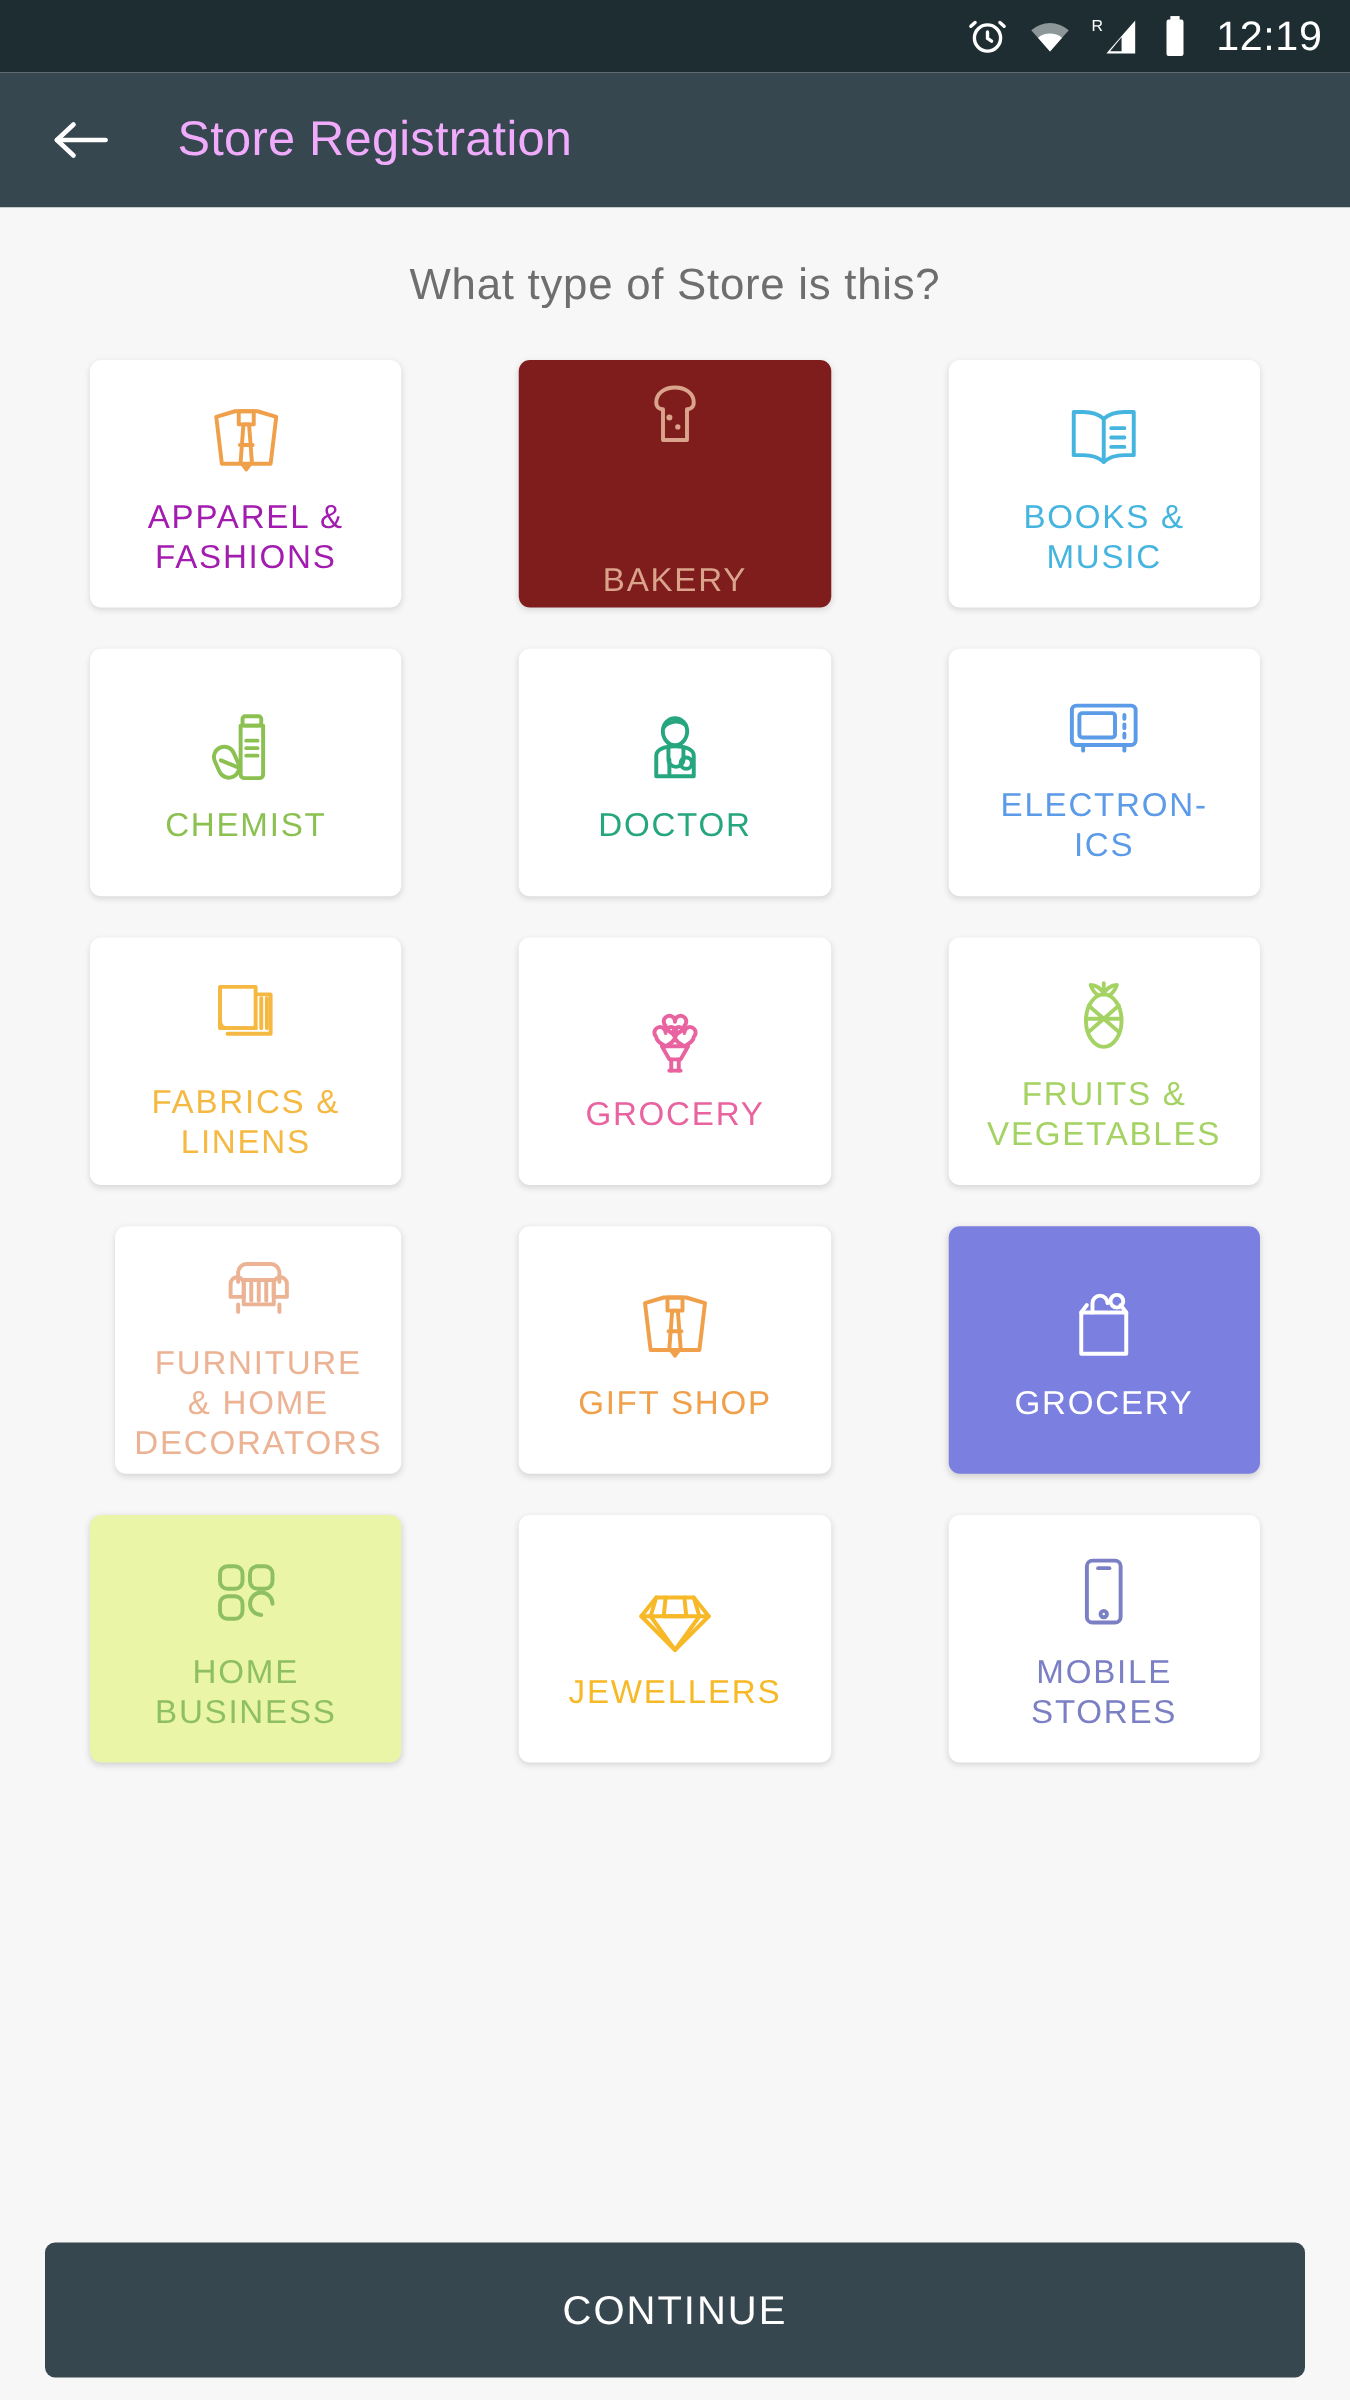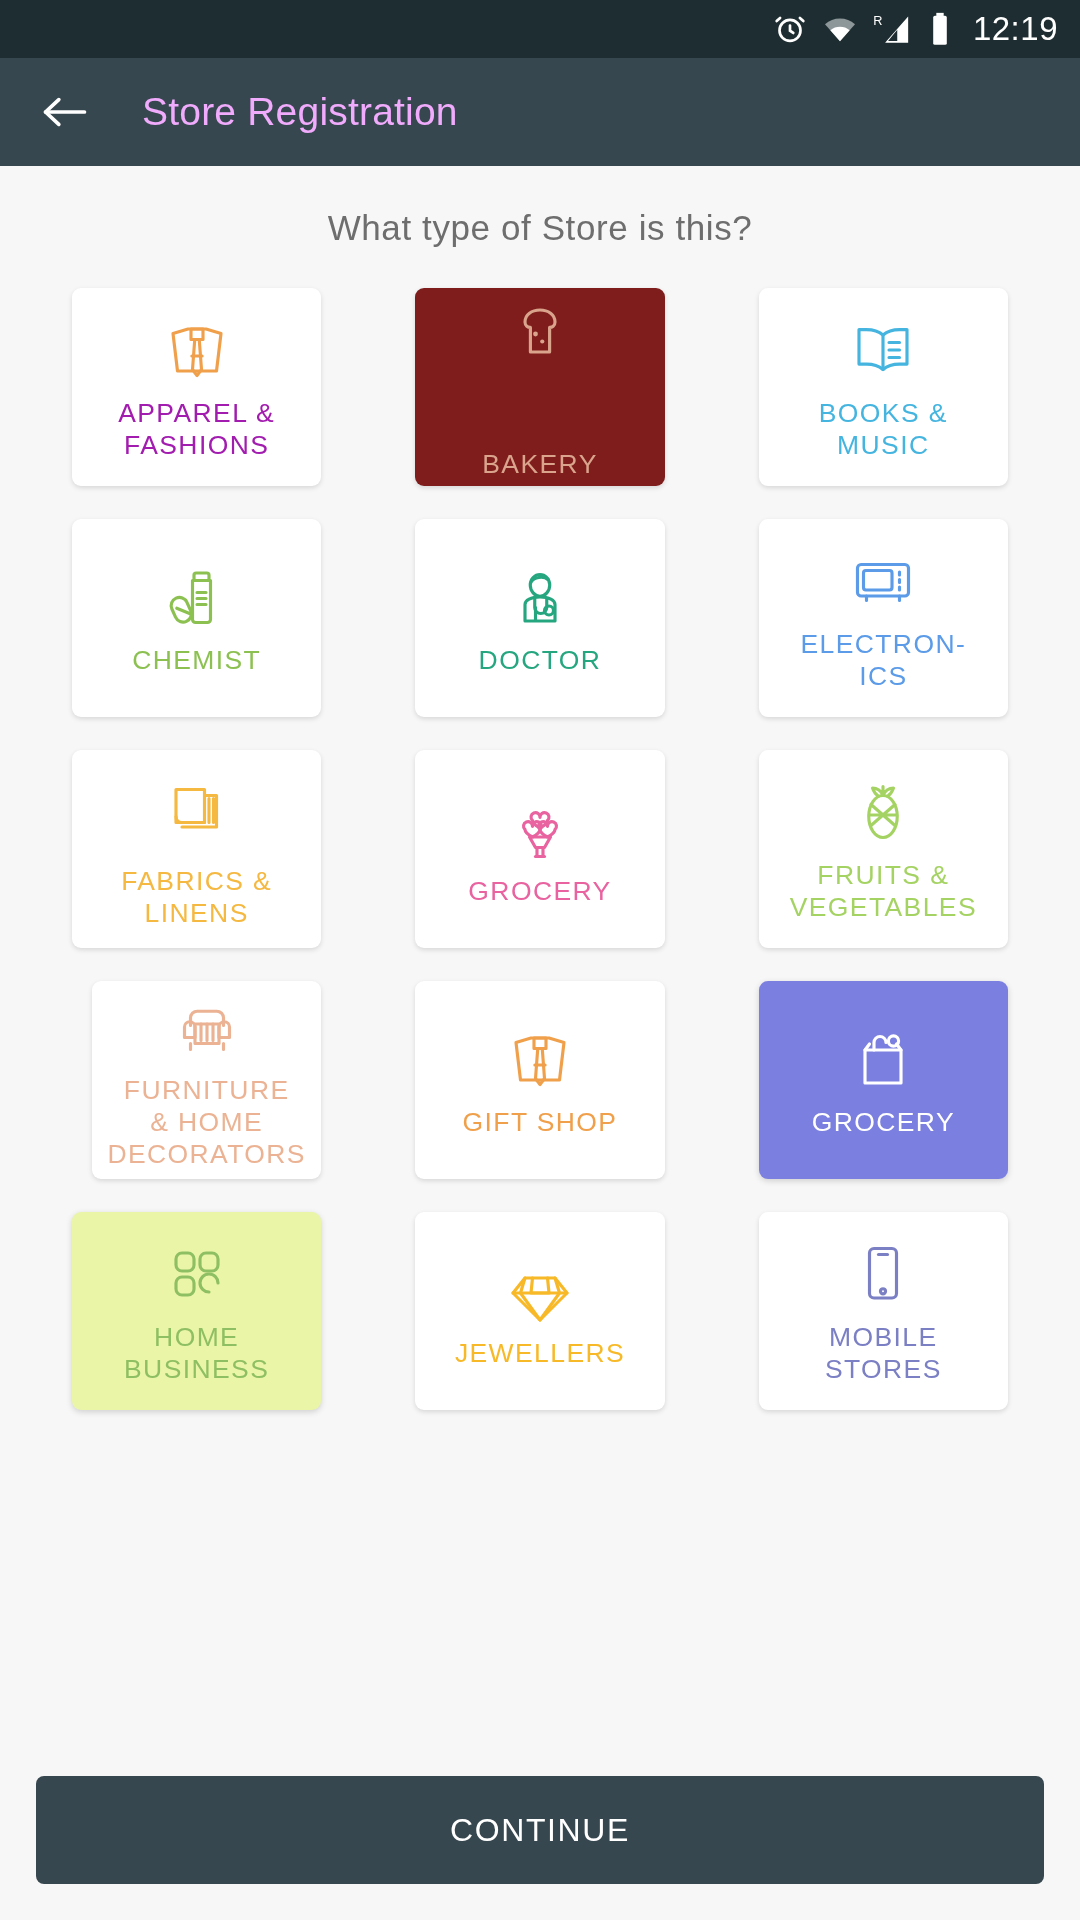--- a/index.html
+++ b/index.html
@@ -99,21 +99,21 @@
     line-height:1.22;
     letter-spacing:1.4px;
     white-space:pre-line;
     font-weight:400;
   }
 
   
   .continue-wrap {
     position:absolute;
     left:0; right:0;
-    bottom:36px;
+    bottom:18px;
     padding:0 36px;
   }
   .continue-btn {
     height:108px;
     background:#37474F;
     border-radius:8px;
     color:#FFFFFF;
     font-size:32px;
     letter-spacing:1.6px;
     display:flex;

